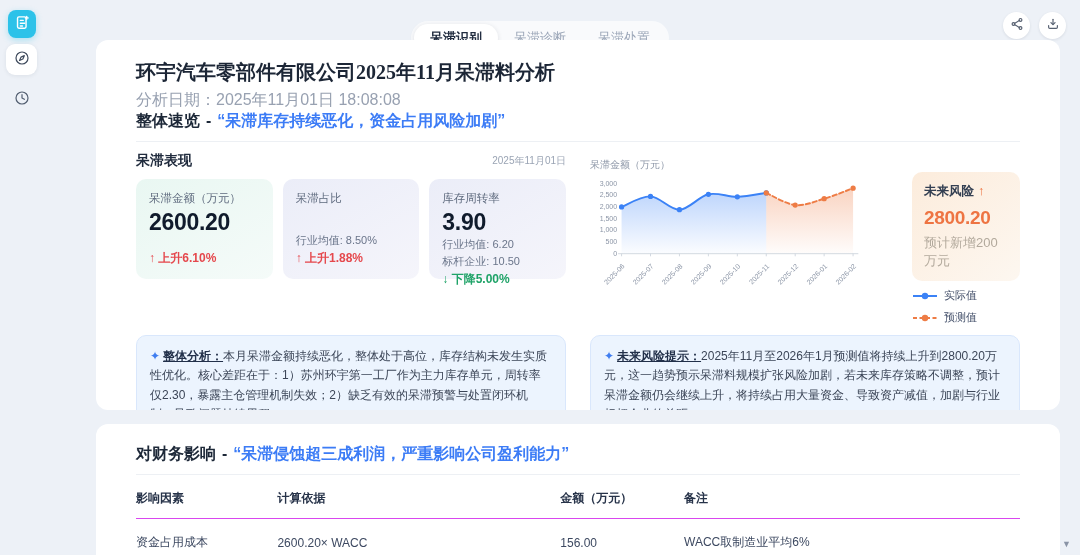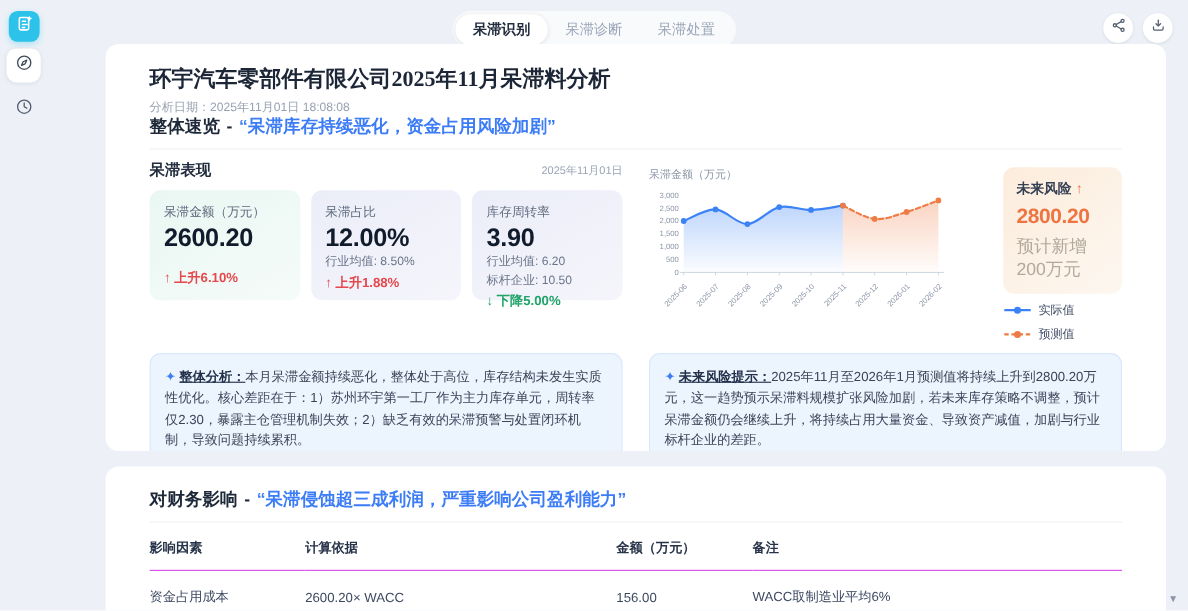--- a/index.html
+++ b/index.html
@@ -7,33 +7,33 @@
   body{background:#edf1f7;font-family:"Liberation Sans","DejaVu Sans",sans-serif;position:relative;overflow:hidden;color:#1f2a3a;}
 
   
   .sidebar{position:absolute;left:0;top:0;width:44px;height:100%;}
   .logo{position:absolute;left:8px;top:10px;width:28px;height:28px;border-radius:8px;background:#2cc2e9;display:flex;align-items:center;justify-content:center;box-shadow:0 2px 6px rgba(44,194,233,.35);}
   .nav-btn{position:absolute;left:6px;top:44px;width:31px;height:31px;border-radius:9px;display:flex;align-items:center;justify-content:center;color:#3e4a5c;cursor:pointer;}
   .nav-btn.active{background:#fff;box-shadow:0 1px 4px rgba(25,35,50,.08);}
   .history-btn{position:absolute;left:6px;top:84px;width:31px;height:31px;display:flex;align-items:center;justify-content:center;color:#525e70;cursor:pointer;}
 
   
-  .tabs{position:absolute;top:10px;left:50%;transform:translateX(-50%);display:flex;background:rgba(255,255,255,.65);border-radius:18px;padding:3px;}
+  .tabs{position:absolute;top:21px;left:50%;transform:translateX(-50%);display:flex;background:rgba(255,255,255,.65);border-radius:18px;padding:3px;}
   .tab{padding:5px 16px;font-size:13px;color:#9aa5b7;border-radius:15px;cursor:pointer;white-space:nowrap;}
   .tab.active{background:#fff;color:#222d40;font-weight:700;box-shadow:0 1px 5px rgba(30,40,60,.12);}
   .top-actions{position:absolute;right:14px;top:12px;display:flex;gap:9px;}
   .circle-btn{width:27px;height:27px;border-radius:50%;background:#fff;display:flex;align-items:center;justify-content:center;color:#555f70;box-shadow:0 1px 3px rgba(30,40,60,.1);cursor:pointer;}
 
   
   .card{position:absolute;left:96px;width:964px;background:#fff;border-radius:12px;}
   .card1{top:40px;height:370px;padding:20px 40px 14px;overflow:hidden;}
   .card2{top:424px;height:240px;padding:20px 40px;}
 
   .report-title{font-size:20px;line-height:24px;font-weight:700;color:#1c2636;font-family:Liberation Serif, serif;}
-  .report-date{margin-top:6px;font-size:11px;color:#98a1b1;}
+  .report-date{margin-top:6px;font-size:16px;color:#98a1b1;}
 
   .section-head{display:flex;align-items:baseline;gap:6px;font-size:16px;font-weight:700;color:#1d2838;}
   .section-head .quote{color:#3c7cf6;}
   .card1 .section-head{margin-top:0;}
   .divider{margin-top:9px;border-bottom:1px solid #edf0f4;}
 
   .cols{display:grid;grid-template-columns:1fr 1fr;gap:24px;margin-top:10px;}
   .col{display:flex;flex-direction:column;}
   .col-head{display:flex;align-items:center;justify-content:space-between;}
   .col-title{font-size:14px;font-weight:700;color:#212c3e;}
@@ -54,25 +54,25 @@
 
   .info-box{margin-top:auto;background:#ecf4fe;border:1px solid #d9e7fc;border-radius:10px;padding:11px 13px;font-size:12px;line-height:1.62;color:#3b4557;}
   .info-box .sparkle{color:#3f7df0;margin-right:3px;}
   .info-box .info-label{font-weight:700;color:#22304a;text-decoration:underline;}
 
   .chart-row{display:flex;gap:10px;margin-top:6px;margin-bottom:8px;}
   .chart-wrap{flex:1;min-width:0;}
   .ylabel{font-size:10px;color:#8b95a6;margin-bottom:1px;}
   .chart-wrap svg{display:block;height:114px;width:100%;}
   .risk-col{width:108px;display:flex;flex-direction:column;}
-  .risk-box{background:linear-gradient(140deg,#fcecdc,#fdf7f0);border-radius:10px;padding:11px 12px;}
+  .risk-box{background:linear-gradient(140deg,#fcecdc,#fdf7f0);border-radius:10px;padding:11px 12px;margin-top:14px;}
   .risk-title{font-size:12.5px;font-weight:700;color:#333f52;}
   .risk-arrow{color:#ee7442;margin-left:4px;font-weight:700;}
   .risk-value{font-size:19px;font-weight:800;color:#ee7442;margin-top:7px;letter-spacing:-.3px;}
-  .risk-note{font-size:16px;color:#b2a99c;margin-top:5px;}
+  .risk-note{font-size:13px;color:#b2a99c;margin-top:5px;}
   .legend{margin-top:auto;padding-bottom:2px;}
   .legend-item{display:flex;align-items:center;gap:6px;font-size:11px;color:#44506a;margin-top:7px;}
 
   table.fin{width:100%;border-collapse:collapse;margin-top:2px;}
   .fin th{text-align:left;font-size:12px;font-weight:700;color:#273349;padding:13px 8px 11px 0;border-bottom:1px solid #d946ef;}
   .fin td{font-size:12px;color:#3d4961;padding:15px 8px 15px 0;border-bottom:1px solid #eef1f5;}
   .w1{width:16%;}.w2{width:32%;}.w3{width:14%;}.w4{width:38%;}
 
   .scroll-hint{position:absolute;right:9px;bottom:6px;font-size:9px;color:#8a94a6;}
 </style>
@@ -159,21 +159,20 @@
         <div class="metric mint">
           <div class="metric-label">呆滞金额（万元）</div>
           <div class="metric-value">2600.20</div>
           <div class="metric-bottom">
 
             <div class="metric-delta up">↑ 上升6.10%</div>
           </div>
         </div>
         <div class="metric lavender">
           <div class="metric-label">呆滞占比</div>
-          <div class="metric-value">12.00%</div>
           <div class="metric-bottom">
             <div class="metric-line">行业均值: 8.50%</div>
 
             <div class="metric-delta up">↑ 上升1.88%</div>
           </div>
         </div>
         <div class="metric lavender">
           <div class="metric-label">库存周转率</div>
           <div class="metric-value">3.90</div>
           <div class="metric-bottom">

